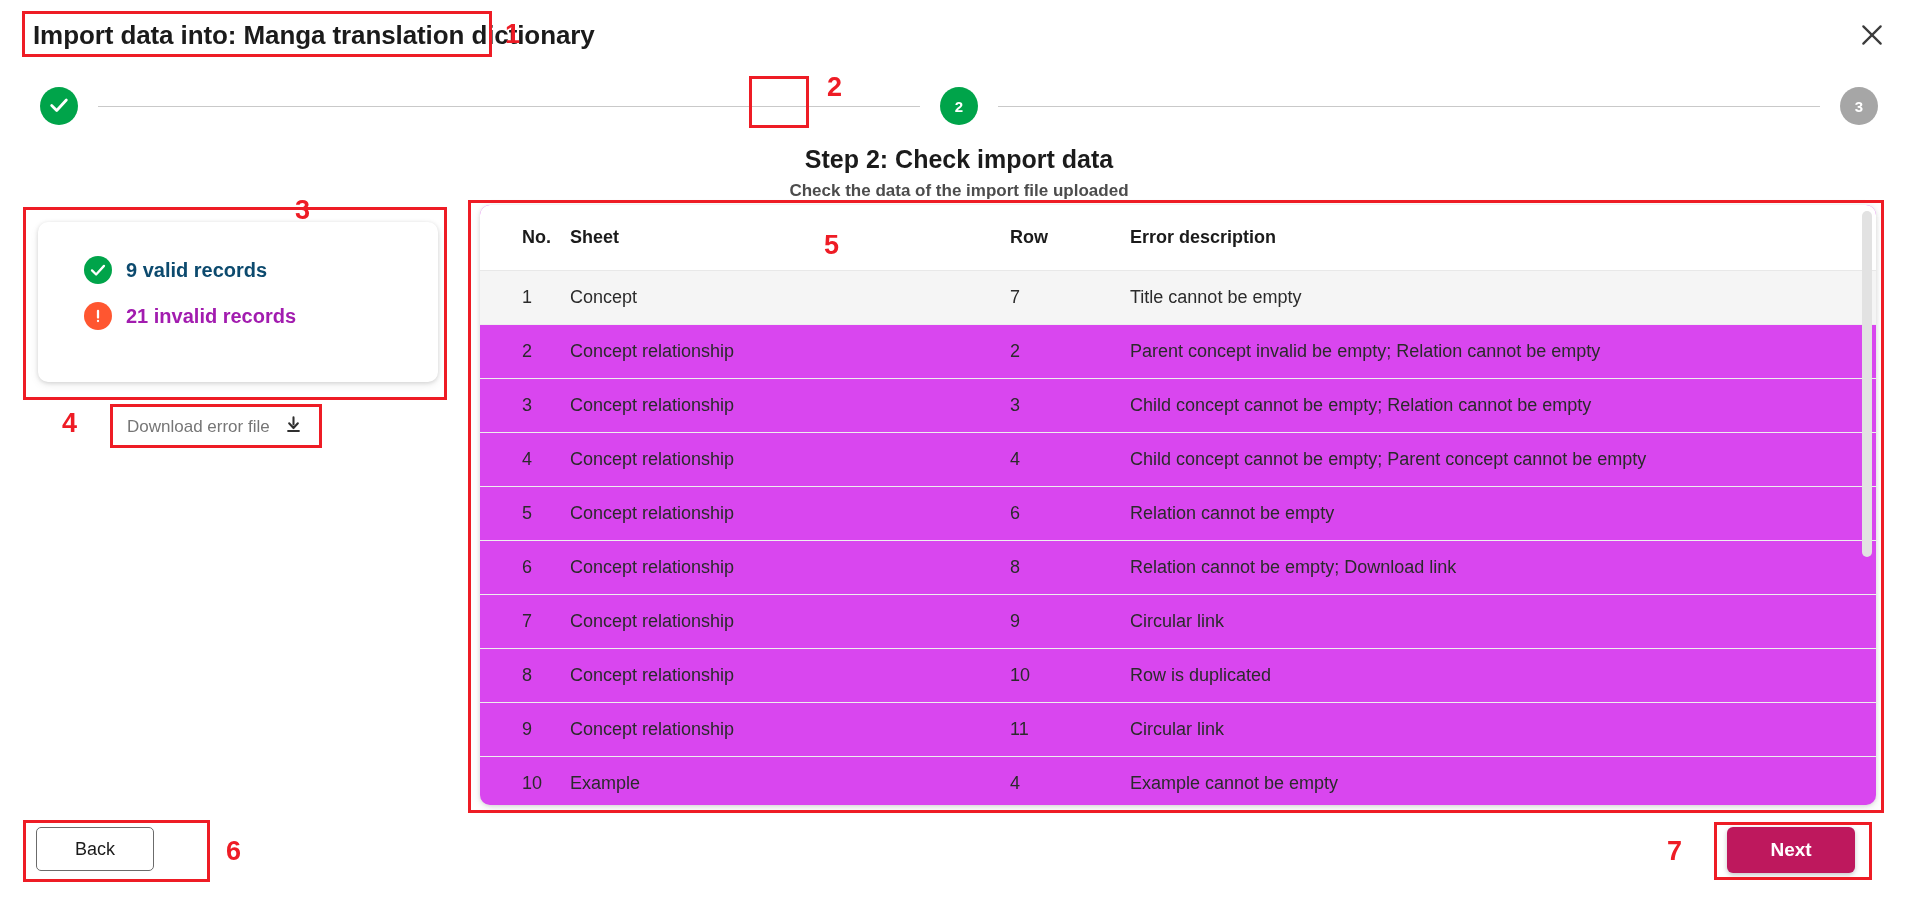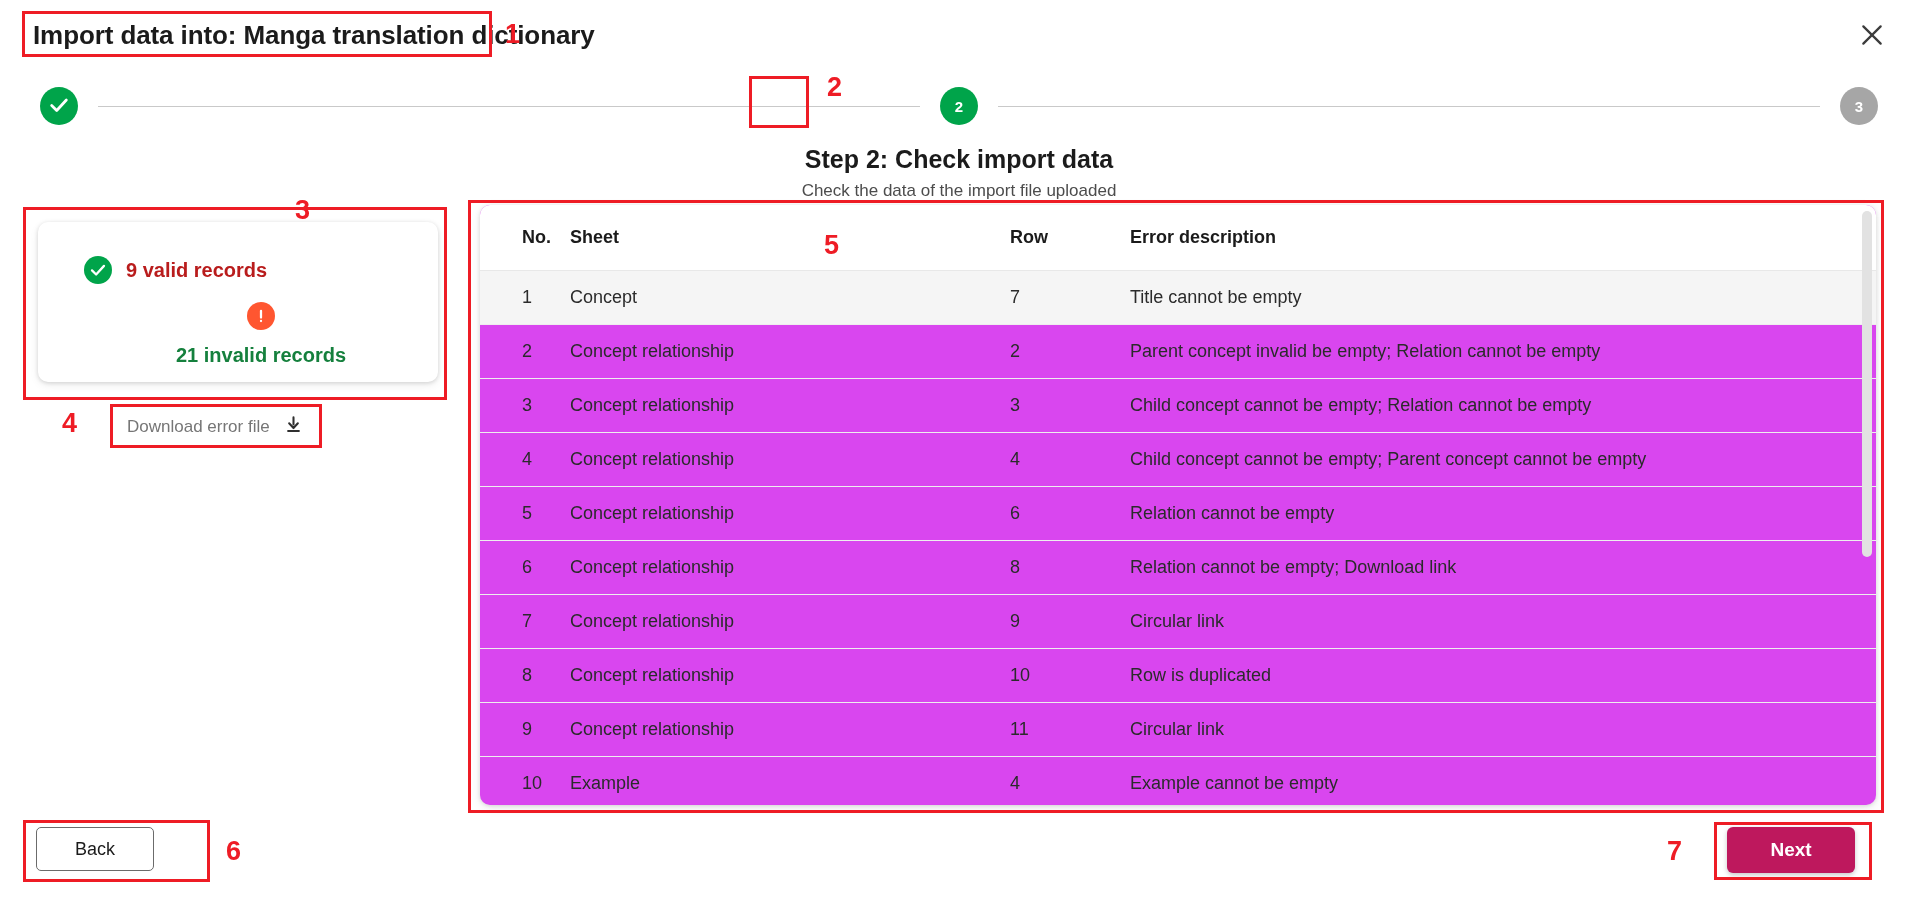--- a/index.html
+++ b/index.html
@@ -45,21 +45,21 @@
   .step-line { flex: 1 1 auto; height: 1px; background: #c9c9c9; margin: 0 20px; }
 
   
   .step-heading {
     position: absolute; left: 0; top: 142px; width: 1918px; text-align: center;
   }
   .step-heading .h {
     font-size: 25px; font-weight: 700; color: #1b1b1b; line-height: 34px;
   }
   .step-heading .sub {
-    font-size: 17px; color: #4c4c4c; line-height: 30px; font-weight: 400;
+    font-size: 17px; color: #4c4c4c; line-height: 30px; font-weight: 700;
   }
 
   
   .summary-card {
     position: absolute; left: 38px; top: 222px;
     width: 400px; height: 160px;
     background: #fff; border-radius: 10px;
     box-shadow: 0 1px 4px rgba(0,0,0,.14), 0 3px 10px rgba(0,0,0,.07);
     padding: 34px 0 0 46px;
   }
@@ -67,22 +67,22 @@
     display: flex; align-items: center; gap: 14px; margin-bottom: 18px;
     font-size: 20px; font-weight: 700;
   }
   .summary-row .badge {
     width: 28px; height: 28px; border-radius: 50%; flex: 0 0 auto;
     display: flex; align-items: center; justify-content: center;
   }
   .badge.ok { background: #00a44a; }
   .badge.err { background: #ff5630; }
   .badge svg { width: 18px; height: 18px; }
-  .summary-row.ok-text { color: #b91c1c; }
-  .summary-row.err-text { color: #15803d; flex-direction: column; }
+  .summary-row.ok-text { color: #0c4a6e; }
+  .summary-row.err-text { color: #a21caf; }
 
   
   .download-btn {
     position: absolute; left: 113px; top: 408px;
     height: 38px; padding: 0 14px;
     display: flex; align-items: center; gap: 14px;
     background: #fff; border: none; cursor: pointer;
     font-family: inherit; font-size: 17px; color: #767676;
   }
   .download-btn svg { width: 19px; height: 19px; }

